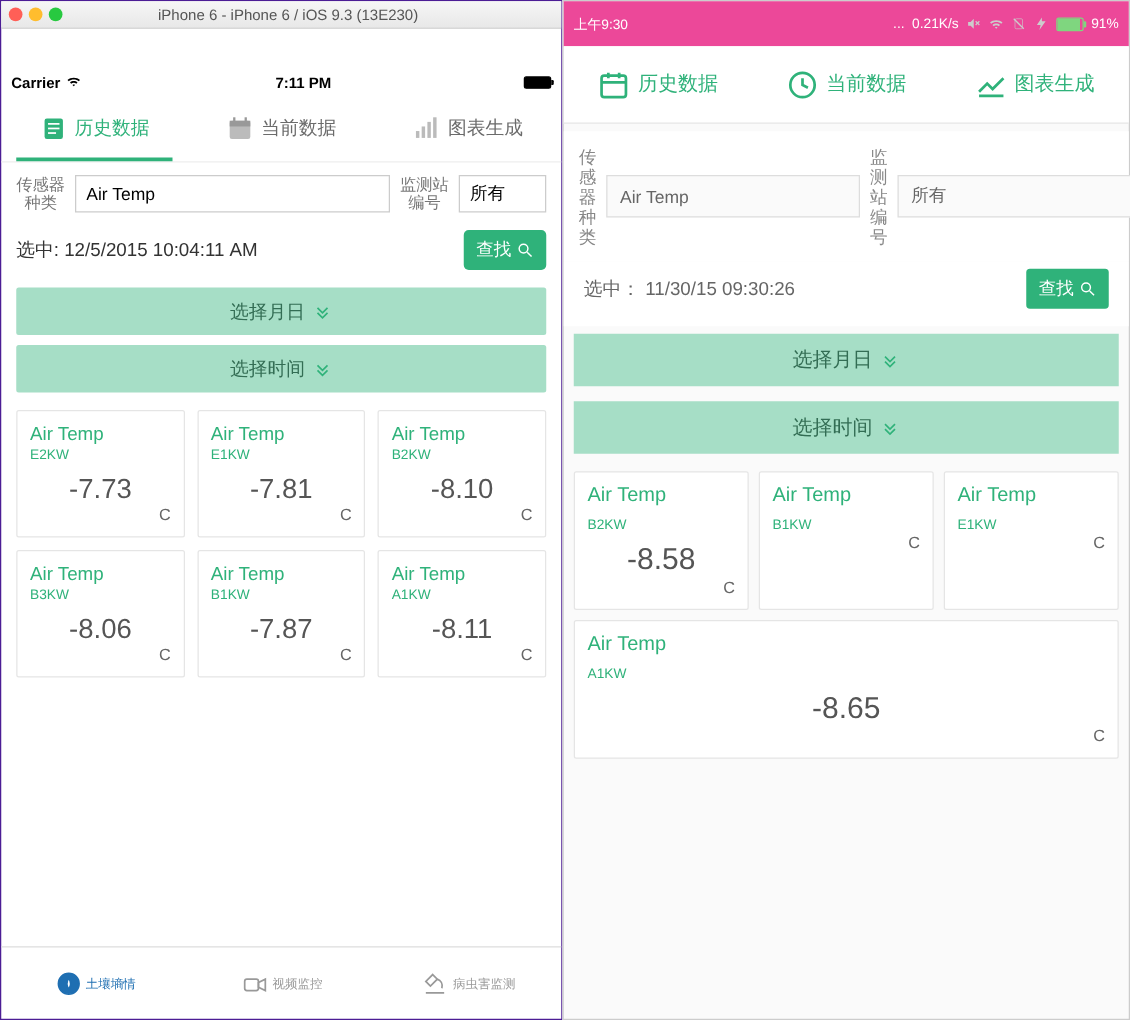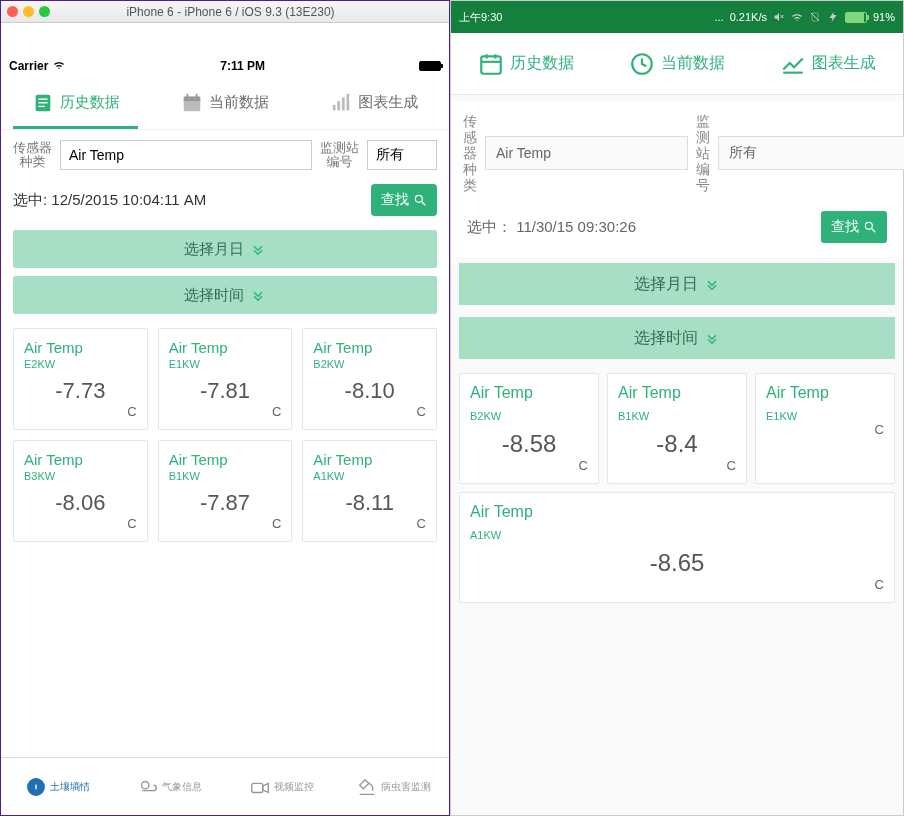--- a/index.html
+++ b/index.html
@@ -46,21 +46,21 @@
 .card .cu{font-size:13px;text-align:right;color:#666}
 
 .ios-footer{margin-top:auto;border-top:1px solid #ddd;height:58px;display:flex}
 .ios-ft{flex:1;display:flex;flex-direction:row;align-items:center;justify-content:center;gap:2px;font-size:10px;color:#999}
 .ios-ft.active{color:#1f6fb2}
 .ios-ft svg{width:24px;height:22px;fill:none;stroke:#999;stroke-width:1.5}
 .ios-ft.active svg{stroke:#1f6fb2;fill:#1f6fb2}
 
 
 .and-panel{width:454px;border:1px solid #ccc;display:flex;flex-direction:column;background:#fafafa}
-.and-status{height:20px;background:#15803d;color:#fff;display:flex;align-items:center;justify-content:space-between;padding:16px 8px;font-size:11px}
+.and-status{height:36px;background:#ec4899;color:#fff;display:flex;align-items:center;justify-content:space-between;padding:4px 8px;font-size:11px}
 .and-status .r{display:flex;align-items:center;gap:6px}
 .and-status .battfill{width:22px;height:11px;border:1px solid #7fd67f;border-radius:2px;position:relative;background:linear-gradient(to right,#7fd67f 91%,transparent 91%)}
 .and-status .battfill:after{content:"";position:absolute;right:-3px;top:2px;width:2px;height:5px;background:#7fd67f;border-radius:0 1px 1px 0}
 .and-status svg{width:12px;height:12px;fill:#ccc}
 
 .tabs-and{display:flex;height:62px;background:#fff;border-bottom:1px solid #e5e5e5}
 .tab-and{flex:1;display:flex;align-items:center;justify-content:center;gap:6px;font-size:16px;color:#2fb27a}
 .tab-and svg{width:26px;height:26px;fill:none;stroke:#2fb27a;stroke-width:2}
 
 .and-filter{display:flex;align-items:center;gap:8px;padding:12px;font-size:14px;color:#888;background:#fff;margin-top:6px}
@@ -216,27 +216,20 @@
   <div class="ios-footer">
     <div class="ios-ft active">
       <svg viewBox="0 0 24 24">
           <circle cx="12" cy="12" r="9"></circle>
           <path d="M12 17c-2-3-2-7 0-10 2 3 2 7 0 10z" fill="#fff"></path>
         </svg>
       <span>土壤墒情</span>
     </div>
     <div class="ios-ft">
       <svg viewBox="0 0 24 24">
-          <circle cx="9" cy="10" r="4"></circle>
-          <path d="M6 16h12a3 3 0 000-6"></path>
-        </svg>
-      <span>气象信息</span>
-    </div>
-    <div class="ios-ft">
-      <svg viewBox="0 0 24 24">
           <rect x="3" y="8" width="12" height="10" rx="2"></rect>
           <polygon points="15,11 21,8 21,18 15,15"></polygon>
         </svg>
       <span>视频监控</span>
     </div>
     <div class="ios-ft">
       <svg viewBox="0 0 24 24">
           <path d="M10 4l4 4-6 6-4-4zM4 20h16M14 8c3 1 5 4 4 8"></path>
         </svg>
       <span>病虫害监测</span>
@@ -337,21 +330,20 @@
   <div class="cards-and" id="and-cards">
       <div class="card">
     <div class="ct">Air Temp</div>
     <div class="cs">B2KW</div>
     <div class="cv">-8.58</div>
     <div class="cu">C</div>
   </div>
       <div class="card">
     <div class="ct">Air Temp</div>
     <div class="cs">B1KW</div>
-    <div class="cv">-8.4</div>
     <div class="cu">C</div>
   </div>
       <div class="card">
     <div class="ct">Air Temp</div>
     <div class="cs">E1KW</div>
     <div class="cu">C</div>
   </div>
       <div class="card card-wide">
     <div class="ct">Air Temp</div>
     <div class="cs">A1KW</div>

